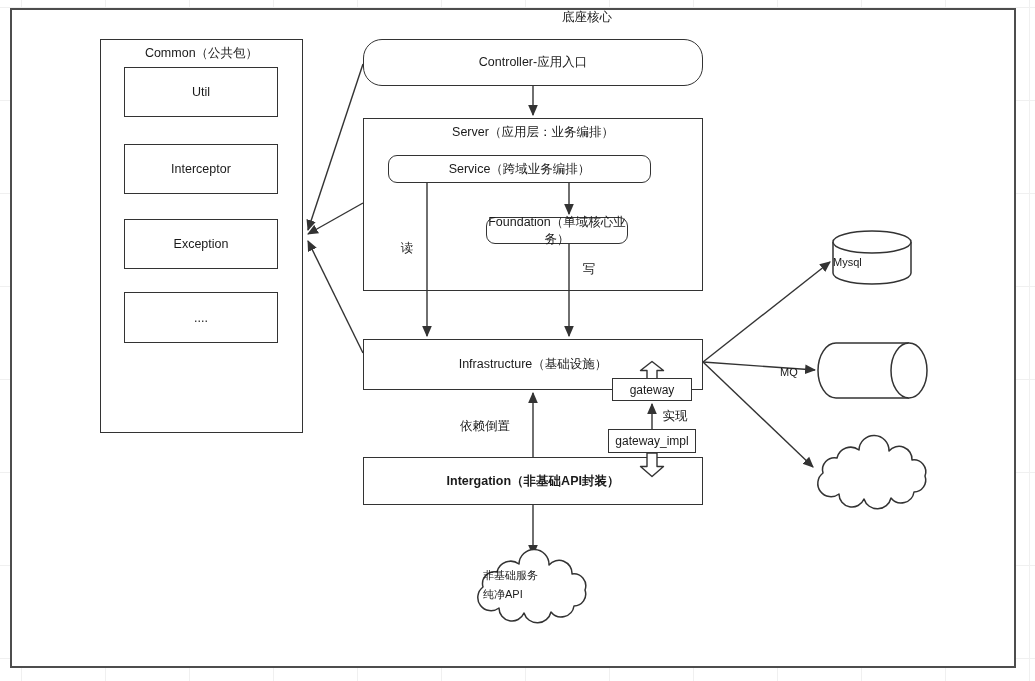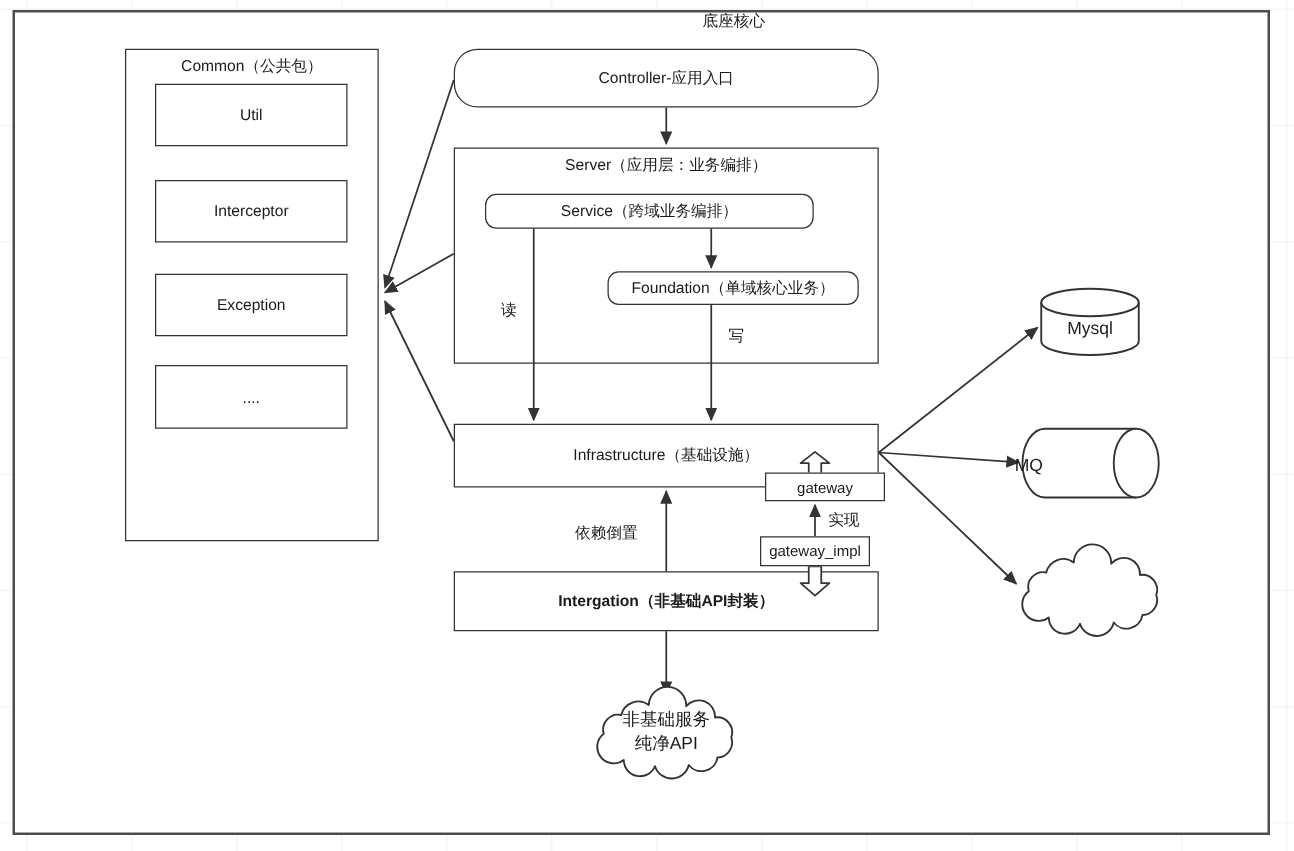--- a/index.html
+++ b/index.html
@@ -25,21 +25,21 @@
     color:#1a1a1a;font-size:12.5px;z-index:2;box-sizing:border-box;
   }
   .center-label{display:flex;align-items:center;justify-content:center;height:100%;text-align:center;}
   .top-label{position:absolute;left:0;right:0;top:5px;text-align:center;}
   .rounded{border-radius:9px;z-index:3;}
   .small-node{z-index:6;font-size:12px;}
   .floating-label{
     position:absolute;color:#1a1a1a;font-size:12.5px;z-index:6;text-align:center;
   }
   .shape-label{
-    position:absolute;color:#1a1a1a;font-size:14px;z-index:6;text-align:center;line-height:19px;
+    position:absolute;color:#1a1a1a;font-size:11px;z-index:6;line-height:19px;
   }
   svg.connectors{position:absolute;left:0;top:0;z-index:5;pointer-events:none;}
   .diagram-title{
     position:absolute;left:412px;top:9px;width:200px;text-align:right;
     color:#1a1a1a;font-size:12.5px;z-index:2;
   }
 </style>
 </head>
 <body>
 
@@ -70,33 +70,33 @@
   </div>
 
   <div class="node" style="left:363px;top:118px;width:340px;height:173px;">
     <div class="top-label">Server（应用层：业务编排）</div>
   </div>
 
   <div class="node rounded" style="left:388px;top:155px;width:263px;height:28px;">
     <div class="center-label">Service（跨域业务编排）</div>
   </div>
 
-  <div class="node rounded" style="left:486px;top:217px;width:201px;height:27px;">
+  <div class="node rounded" style="left:486px;top:217px;width:142px;height:27px;">
     <div class="center-label">Foundation（单域核心业务）</div>
   </div>
 
   <div class="node" style="left:363px;top:339px;width:340px;height:51px;">
     <div class="center-label">Infrastructure（基础设施）</div>
   </div>
 
   <div class="node" style="left:363px;top:457px;width:340px;height:48px;font-weight:bold;">
     <div class="center-label">Intergation（非基础API封装）</div>
   </div>
 
-  <div class="node small-node" style="left:612px;top:378px;width:96px;height:23px;">
+  <div class="node small-node" style="left:612px;top:378px;width:80px;height:23px;">
     <div class="center-label">gateway</div>
   </div>
   <div class="node small-node" style="left:608px;top:429px;width:88px;height:24px;">
     <div class="center-label">gateway_impl</div>
   </div>
 
   <div class="floating-label" style="left:395px;top:240px;width:24px;">读</div>
   <div class="floating-label" style="left:577px;top:261px;width:24px;">写</div>
   <div class="floating-label" style="left:453px;top:418px;width:64px;">依赖倒置</div>
   <div class="floating-label" style="left:659px;top:408px;width:32px;">实现</div>

